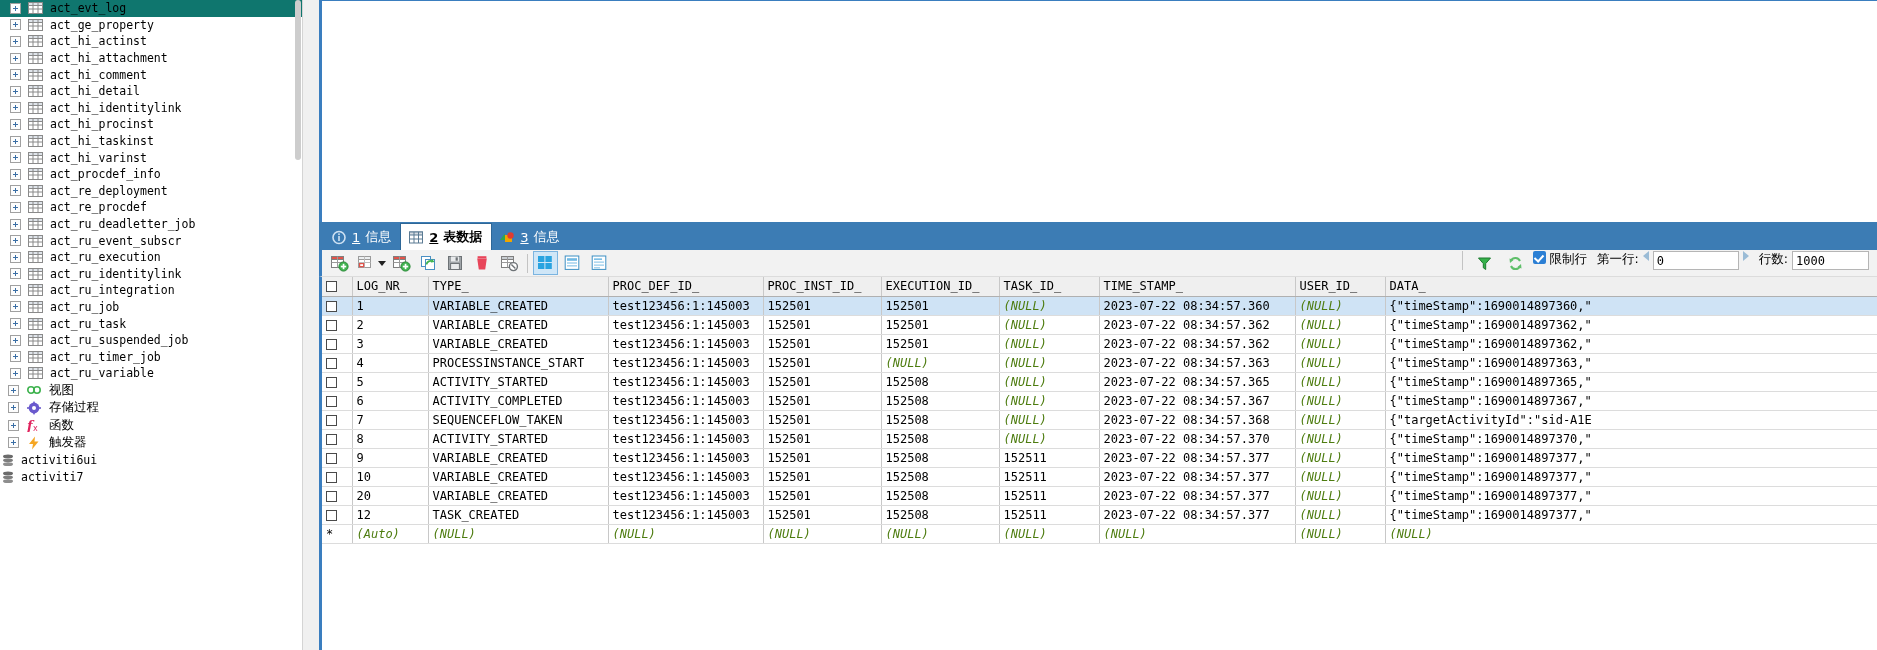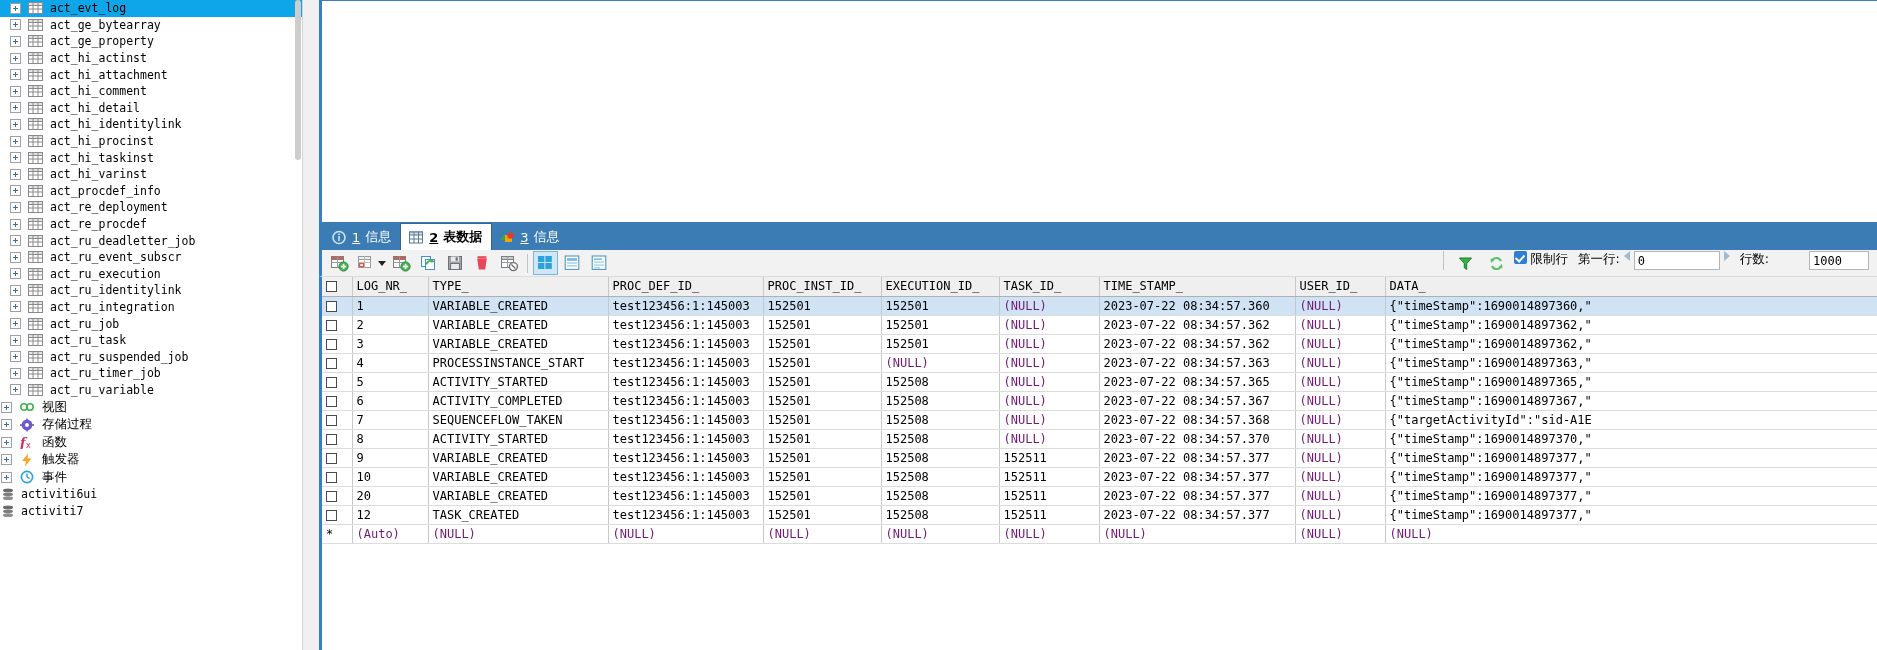--- a/index.html
+++ b/index.html
@@ -26,23 +26,23 @@
     height: 16.6px;
     display: flex;
     align-items: center;
     padding-left: 10px;
     white-space: nowrap;
     font-family: "DejaVu Sans Mono", monospace;
     font-size: 11.5px;
     letter-spacing: 0px;
     color: #000;
   }
-  .tree-row.selected { background: #0ea5e9; }
+  .tree-row.selected { background: #0f766e; }
   .tree-row.lvl2 { padding-left: 10px; }
-  .tree-row.lvl1 { padding-left: 1px; }
+  .tree-row.lvl1 { padding-left: 8px; }
   .expander {
     width: 11px; height: 11px;
     border: 1px solid #a0a0a0;
     background: #fdfdfd;
     position: relative;
     flex: 0 0 11px;
     margin-right: 7px;
   }
   .expander::before, .expander::after {
     content: ""; position: absolute; background: #3a6ea5;
@@ -218,21 +218,21 @@
   th.cb-col, td.cb-col {
     width: 30px; text-align: center; padding: 0;
   }
   th.sel-hdr { background: #6cb2e8; color: #1c1c1c; }
   .cbox {
     width: 11px; height: 11px; border: 1.5px solid #4a4a4a;
     background: #fff; display: inline-block; vertical-align: middle;
   }
   tr.sel td { background: #cfe3f5; }
   td.num { text-align: right; }
-  .nullv { color: #701a75; }
+  .nullv { font-style: italic; color: #4d7c0f; }
   td.keycell { background: #cfe3f5; }
   tr.newrow td { background: #ffffff; }
   .starmark { font-family: "DejaVu Sans Mono", monospace; font-size: 13px; }
 </style>
 </head>
 <body>
 
 <div id="app">
 
   <div id="sidebar">
@@ -240,31 +240,20 @@
         <div class="tree-row lvl2 selected">
           <span class="expander"></span>
           <span class="ico"><svg width="15" height="12" viewBox="0 0 15 12">
               <rect x="0.5" y="0.5" width="14" height="11" fill="#fff" stroke="#8a8a8a"></rect>
               <rect x="0.5" y="0.5" width="14" height="3" fill="#dfe4ea" stroke="#8a8a8a"></rect>
               <line x1="5" y1="0.5" x2="5" y2="11.5" stroke="#8a8a8a"></line>
               <line x1="10" y1="0.5" x2="10" y2="11.5" stroke="#8a8a8a"></line>
               <line x1="0.5" y1="7" x2="14.5" y2="7" stroke="#8a8a8a"></line>
             </svg></span>
           <span>act_evt_log</span>
-        </div>
-        <div class="tree-row lvl2">
-          <span class="expander"></span>
-          <span class="ico"><svg width="15" height="12" viewBox="0 0 15 12">
-              <rect x="0.5" y="0.5" width="14" height="11" fill="#fff" stroke="#8a8a8a"></rect>
-              <rect x="0.5" y="0.5" width="14" height="3" fill="#dfe4ea" stroke="#8a8a8a"></rect>
-              <line x1="5" y1="0.5" x2="5" y2="11.5" stroke="#8a8a8a"></line>
-              <line x1="10" y1="0.5" x2="10" y2="11.5" stroke="#8a8a8a"></line>
-              <line x1="0.5" y1="7" x2="14.5" y2="7" stroke="#8a8a8a"></line>
-            </svg></span>
-          <span>act_ge_bytearray</span>
         </div>
         <div class="tree-row lvl2">
           <span class="expander"></span>
           <span class="ico"><svg width="15" height="12" viewBox="0 0 15 12">
               <rect x="0.5" y="0.5" width="14" height="11" fill="#fff" stroke="#8a8a8a"></rect>
               <rect x="0.5" y="0.5" width="14" height="3" fill="#dfe4ea" stroke="#8a8a8a"></rect>
               <line x1="5" y1="0.5" x2="5" y2="11.5" stroke="#8a8a8a"></line>
               <line x1="10" y1="0.5" x2="10" y2="11.5" stroke="#8a8a8a"></line>
               <line x1="0.5" y1="7" x2="14.5" y2="7" stroke="#8a8a8a"></line>
             </svg></span>
@@ -530,29 +519,20 @@
               <text x="7" y="12.5" font-family="DejaVu Sans, sans-serif" font-size="8" fill="#e0245e">x</text>
             </svg></span>
           <span class="cn-label">函数</span>
         </div>
         <div class="tree-row lvl1" style="height: 17.5px;">
           <span class="expander"></span>
           <span class="ico"><svg width="16" height="14" viewBox="0 0 16 14">
               <polygon points="9,0.5 3,8 7,8 6,13.5 12.5,5.5 8.5,5.5" fill="#f5a623"></polygon>
             </svg></span>
           <span class="cn-label">触发器</span>
-        </div>
-        <div class="tree-row lvl1" style="height: 17.5px;">
-          <span class="expander"></span>
-          <span class="ico"><svg width="16" height="14" viewBox="0 0 16 14">
-              <circle cx="8" cy="7" r="5.6" fill="none" stroke="#29a3dd" stroke-width="1.6"></circle>
-              <line x1="8" y1="7" x2="8" y2="3.6" stroke="#29a3dd" stroke-width="1.4"></line>
-              <line x1="8" y1="7" x2="10.6" y2="8.6" stroke="#29a3dd" stroke-width="1.4"></line>
-            </svg></span>
-          <span class="cn-label">事件</span>
         </div>
       </div>
     <div id="tree-dbs">
         <div class="db-row">
           <span class="ico db-ico"><svg width="14" height="13" viewBox="0 0 14 13">
               <ellipse cx="7" cy="2.4" rx="5" ry="1.9" fill="#6b6b6b"></ellipse>
               <ellipse cx="7" cy="6.3" rx="5" ry="1.9" fill="#7d7d7d"></ellipse>
               <ellipse cx="7" cy="10.2" rx="5" ry="1.9" fill="#8e8e8e"></ellipse>
             </svg></span>
           <span>activiti6ui</span>
@@ -716,21 +696,21 @@
             <polygon points="14.5,13.5 10.5,12 14,9" fill="#5fbf6a"></polygon>
           </svg>
         </span>
         <span class="chk"></span>
         <span>限制行</span>
         <span style="margin-left:6px;">第一行:</span>
         <span class="spin left"></span>
         <span class="numbox">0</span>
         <span class="spin right"></span>
         <span style="margin-left:6px;">行数:</span>
-        <span class="numbox" style="width:60px;margin-left:36px;">1000</span>
+        <span class="numbox" style="width:77px;">1000</span>
       </div>
     </div>
 
     <div id="grid">
       <table class="dg">
         <colgroup id="dg-cols">
             <col style="width: 30px;">
             <col style="width: 76px;">
             <col style="width: 180px;">
             <col style="width: 155px;">

